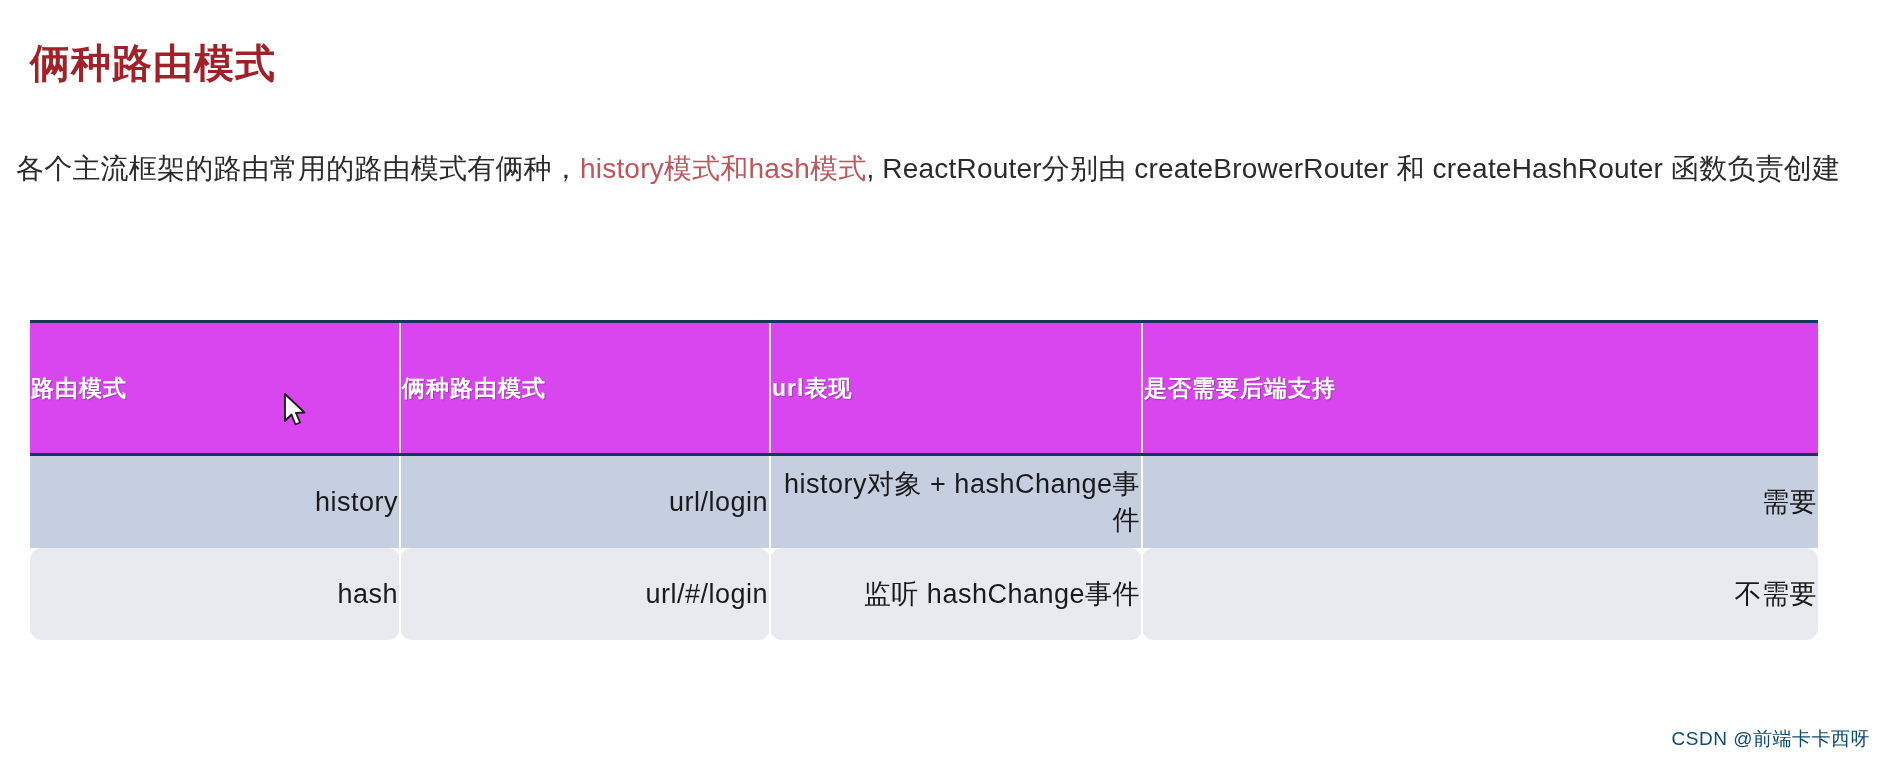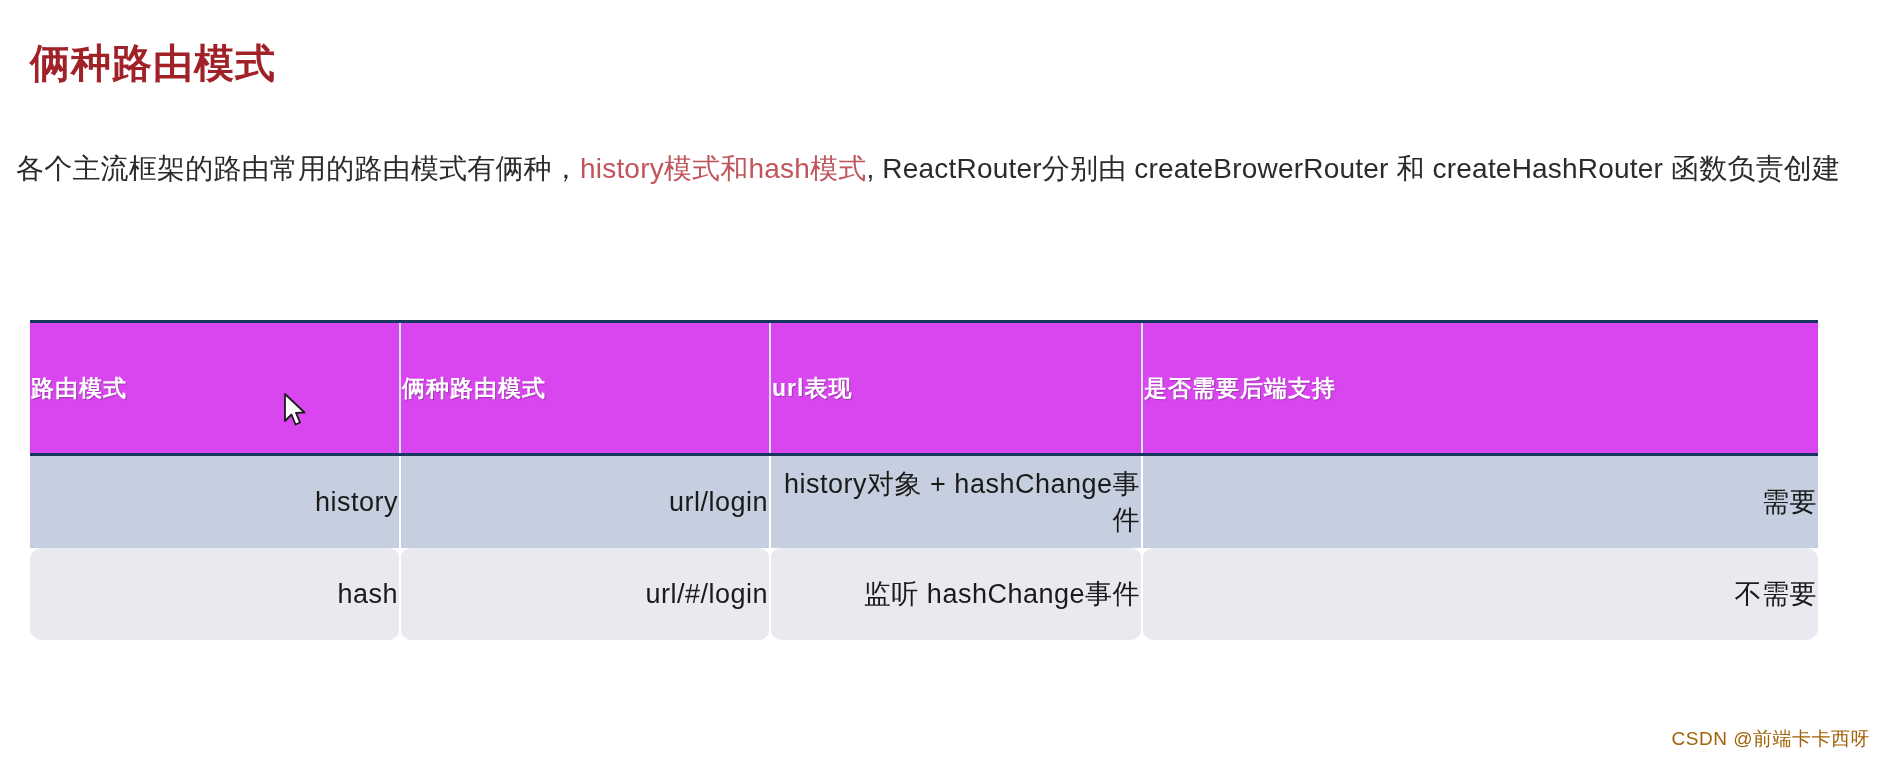--- a/index.html
+++ b/index.html
@@ -100,21 +100,21 @@
   table.route-table tbody tr.row-even td {
     background: #e8eaf0;
     border-radius: 12px;
   }
 
   .watermark {
     position: absolute;
     right: 16px;
     bottom: 12px;
     font-size: 19px;
-    color: #a16207;
+    color: #0c4a6e;
     letter-spacing: 0.5px;
     white-space: nowrap;
   }
 
   .cursor {
     position: absolute;
     left: 283px;
     top: 393px;
     width: 26px;
     height: 36px;

